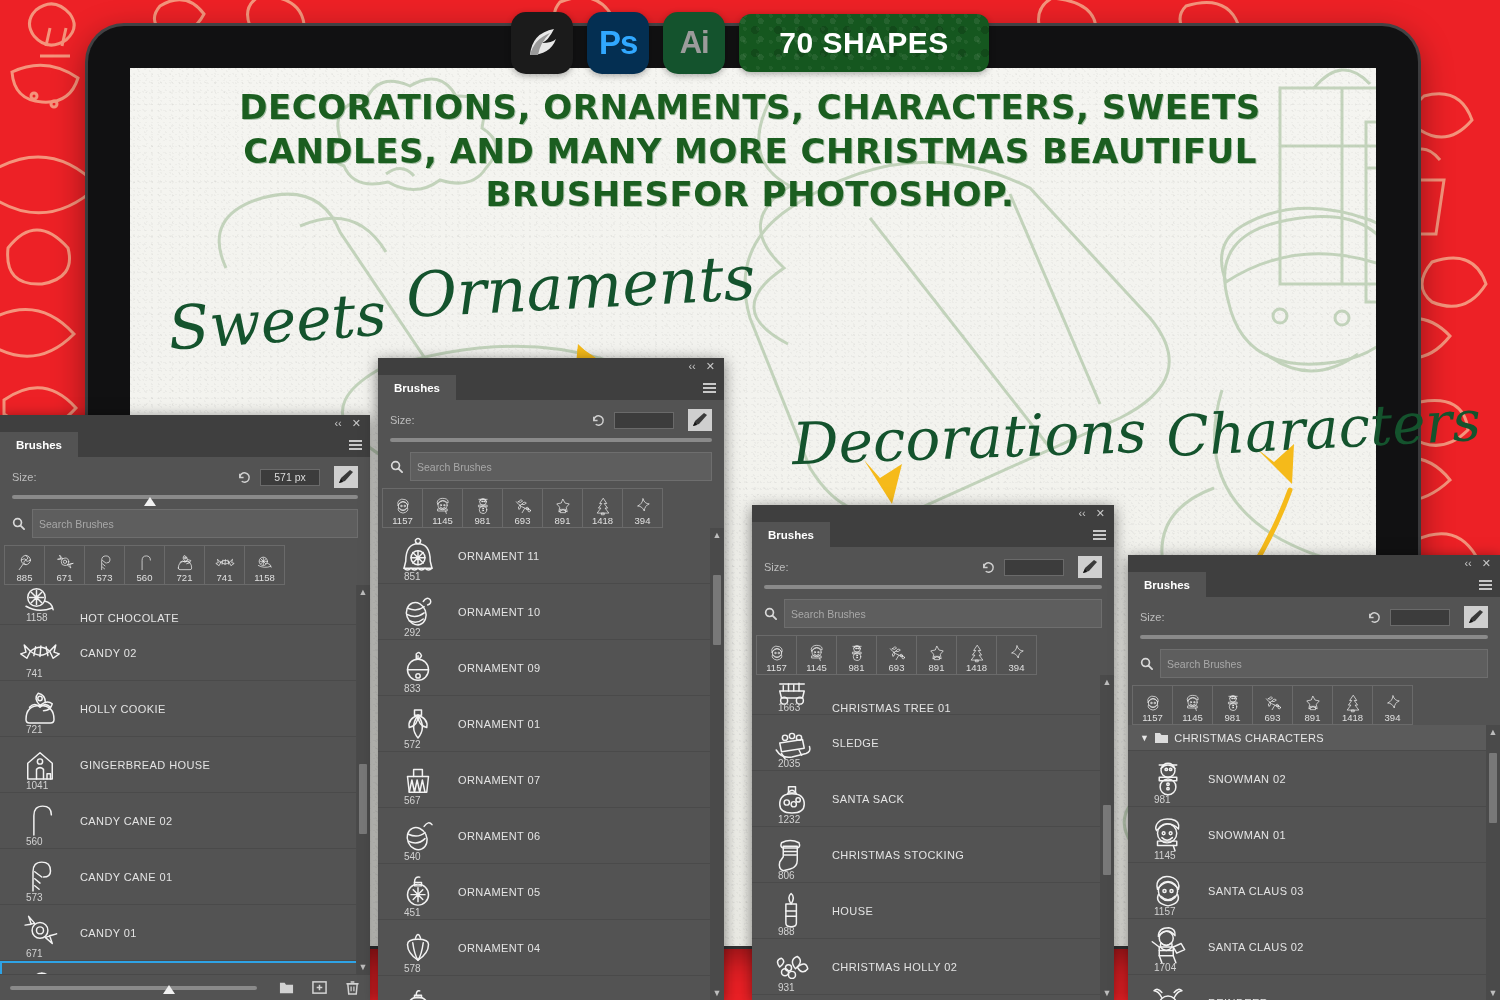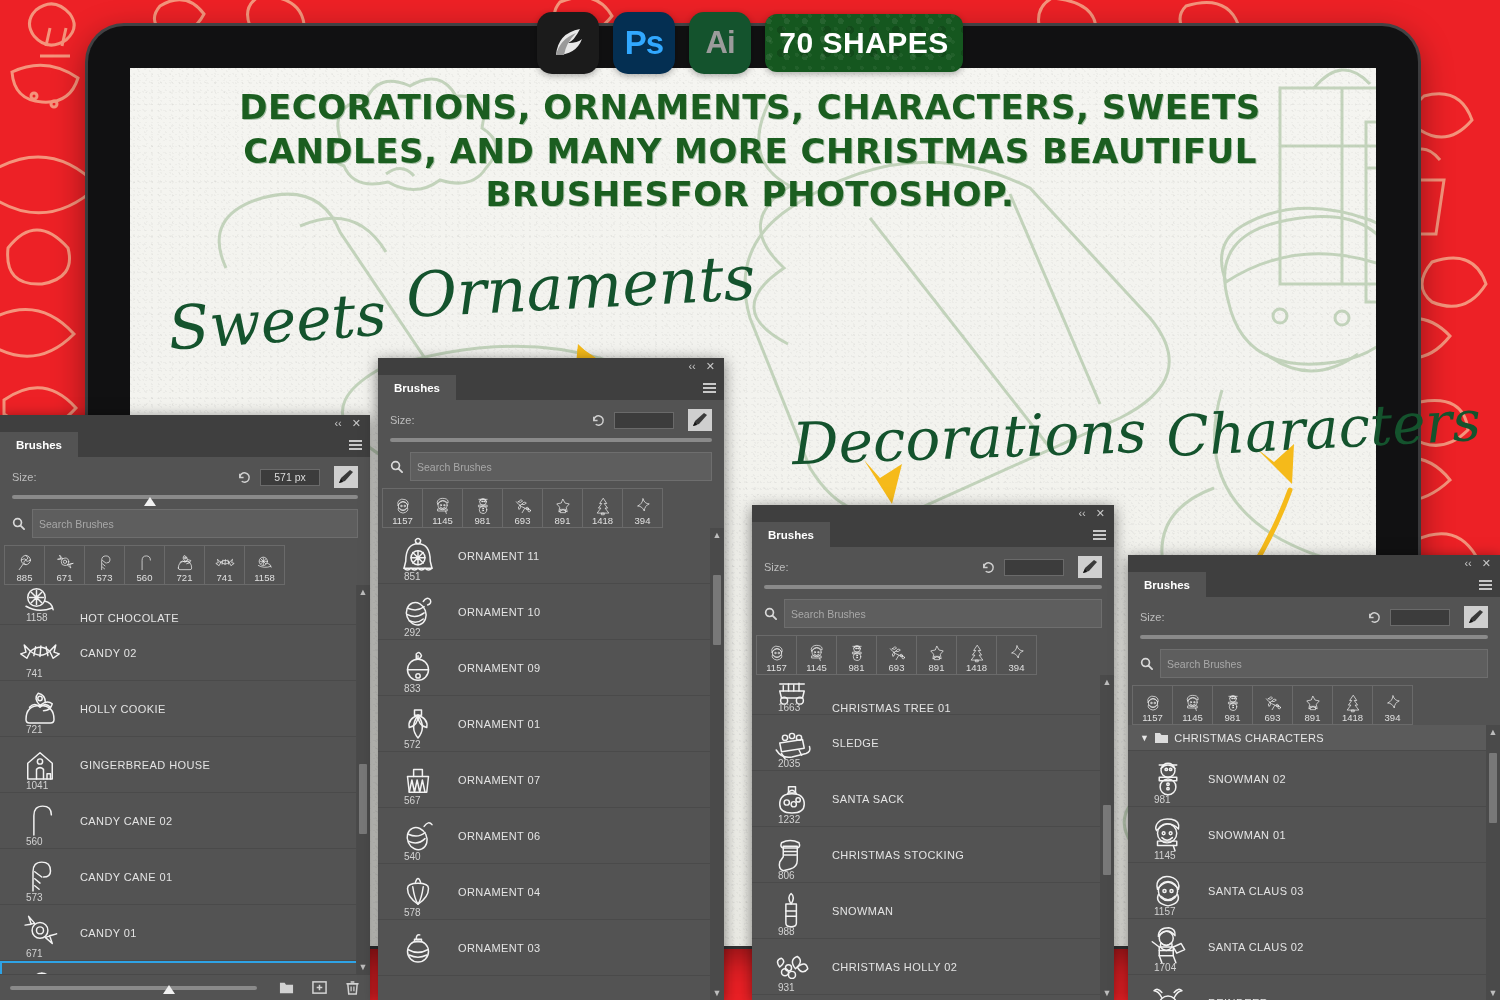--- a/index.html
+++ b/index.html
@@ -60,21 +60,21 @@
     box-shadow: 0 2px 6px rgba(0,0,0,.3);
   }
   #icon-procreate { background: #1b1b1b; }
   #icon-ps { background: #042f52; color: #31a8ff; font-size: 33px; letter-spacing: -1px; }
   #icon-ai { background: #14532d; color: #9b9b9b; font-size: 31px; letter-spacing: -1px; }
   #badge-shapes {
     height: 58px; min-width: 198px; border-radius: 12px;
     background: #15571f;
     display: flex; align-items: center; justify-content: center;
     color: #fff; font-size: 30px; font-weight: bold; letter-spacing: .5px;
-    padding: 0 14px;
+    padding: 0 40px;
     box-shadow: 0 2px 6px rgba(0,0,0,.3);
     background-image:
       radial-gradient(circle at 20% 40%, rgba(255,255,255,.07) 0 3px, transparent 3px),
       radial-gradient(circle at 70% 70%, rgba(0,0,0,.15) 0 4px, transparent 4px),
       radial-gradient(circle at 45% 15%, rgba(255,255,255,.05) 0 2px, transparent 2px);
     background-size: 18px 18px, 23px 23px, 13px 13px;
   }
 
   
   #heading {
@@ -781,20 +781,32 @@
               <path d="M13 22 q11 5 19 -2 M13 30 q11 5 19 -3" stroke="#f2f2f2" stroke-width="1.7" fill="none" stroke-linecap="round" stroke-linejoin="round"></path>
               <path d="M31 13 q5 -7 9 -2" stroke="#f2f2f2" stroke-width="1.7" fill="none" stroke-linecap="round" stroke-linejoin="round"></path>
             </svg>
         </span>
         <span class="brush-name">ORNAMENT 06</span>
         <span class="brush-size">540</span>
       </div>
         <div class="brush-item">
         <span class="brush-thumb">
           <svg viewBox="0 0 48 48">
+              <circle cx="24" cy="27" r="12" stroke="#f2f2f2" stroke-width="1.7" fill="none" stroke-linecap="round" stroke-linejoin="round"></circle>
+              <path d="M24 19 l0 16 M16 27 l16 0 M18.5 21.5 l11 11 M29.5 21.5 l-11 11" stroke="#f2f2f2" stroke-width="1.7" fill="none" stroke-linecap="round" stroke-linejoin="round"></path>
+              <path d="M20 13 l8 0 l0 4 l-8 0z" stroke="#f2f2f2" stroke-width="1.7" fill="none" stroke-linecap="round" stroke-linejoin="round"></path>
+              <path d="M20 13 q0 -7 6 -6" stroke="#f2f2f2" stroke-width="1.7" fill="none" stroke-linecap="round" stroke-linejoin="round"></path>
+            </svg>
+        </span>
+        <span class="brush-name">ORNAMENT 05</span>
+        <span class="brush-size">451</span>
+      </div>
+        <div class="brush-item">
+        <span class="brush-thumb">
+          <svg viewBox="0 0 48 48">
               <path d="M24 38 q-12 -8 -12 -18 q0 -6 12 -6 q12 0 12 6 q0 10 -12 18z" stroke="#f2f2f2" stroke-width="1.7" fill="none" stroke-linecap="round" stroke-linejoin="round"></path>
               <path d="M18 18 q2 14 6 20 M30 18 q-2 14 -6 20" stroke="#f2f2f2" stroke-width="1.7" fill="none" stroke-linecap="round" stroke-linejoin="round"></path>
               <path d="M21 13 q3 -9 6 0" stroke="#f2f2f2" stroke-width="1.7" fill="none" stroke-linecap="round" stroke-linejoin="round"></path>
             </svg>
         </span>
         <span class="brush-name">ORNAMENT 04</span>
         <span class="brush-size">578</span>
       </div>
         <div class="brush-item">
         <span class="brush-thumb">
@@ -976,21 +988,21 @@
         <span class="brush-size">806</span>
       </div>
         <div class="brush-item">
         <span class="brush-thumb">
           <svg viewBox="0 0 48 48">
               <path d="M17 16 l12 0 l0 22 q0 4 -6 4 q-6 0 -6 -4z" stroke="#f2f2f2" stroke-width="1.7" fill="none" stroke-linecap="round" stroke-linejoin="round"></path>
               <path d="M17 24 l12 0 M17 30 l12 0" stroke="#f2f2f2" stroke-width="1.7" fill="none" stroke-linecap="round" stroke-linejoin="round"></path>
               <path d="M23 16 q-5 -8 0 -12 q5 4 0 12z" stroke="#f2f2f2" stroke-width="1.7" fill="none" stroke-linecap="round" stroke-linejoin="round"></path>
             </svg>
         </span>
-        <span class="brush-name">SNOWMAN</span>
+        <span class="brush-name">HOUSE</span>
         <span class="brush-size">988</span>
       </div>
         <div class="brush-item">
         <span class="brush-thumb">
           <svg viewBox="0 0 48 48">
               <circle cx="16" cy="30" r="4" stroke="#f2f2f2" stroke-width="1.7" fill="none" stroke-linecap="round" stroke-linejoin="round"></circle>
               <circle cx="24" cy="33" r="4" stroke="#f2f2f2" stroke-width="1.7" fill="none" stroke-linecap="round" stroke-linejoin="round"></circle>
               <circle cx="20" cy="25" r="3.5" stroke="#f2f2f2" stroke-width="1.7" fill="none" stroke-linecap="round" stroke-linejoin="round"></circle>
               <path d="M28 26 q-8 -10 2 -14 q8 5 -2 14z" stroke="#f2f2f2" stroke-width="1.7" fill="none" stroke-linecap="round" stroke-linejoin="round"></path>
               <path d="M30 24 q10 -8 12 2 q-6 8 -12 -2z" stroke="#f2f2f2" stroke-width="1.7" fill="none" stroke-linecap="round" stroke-linejoin="round"></path>

